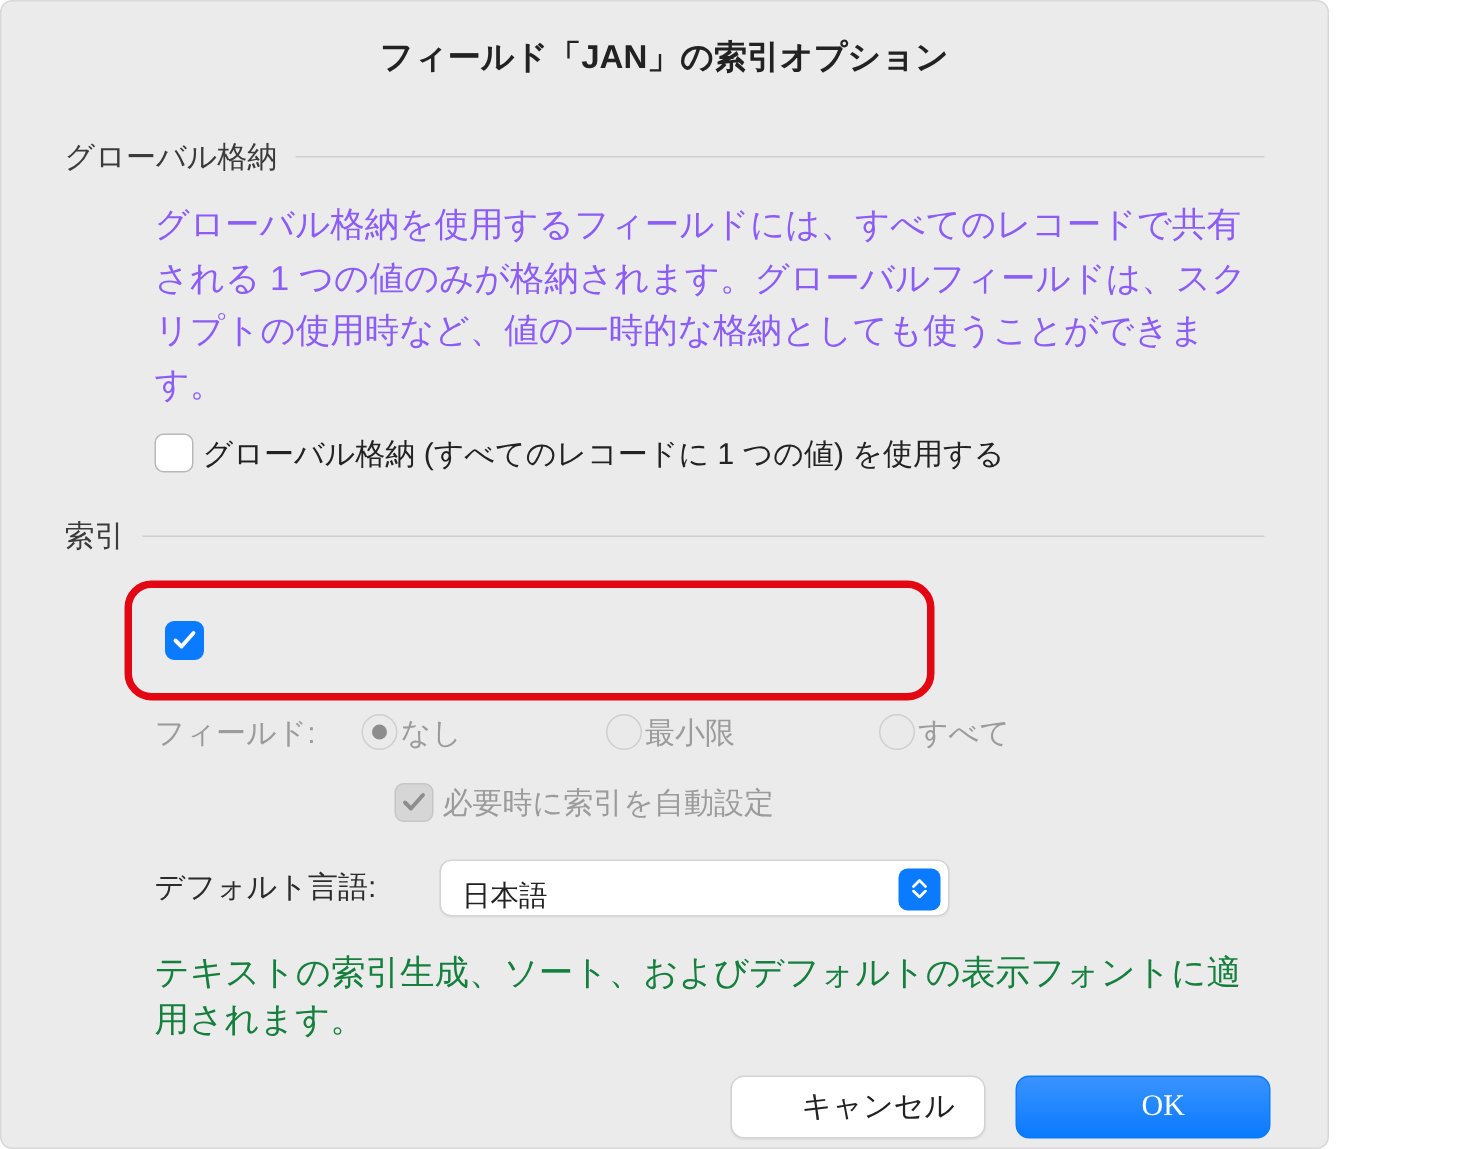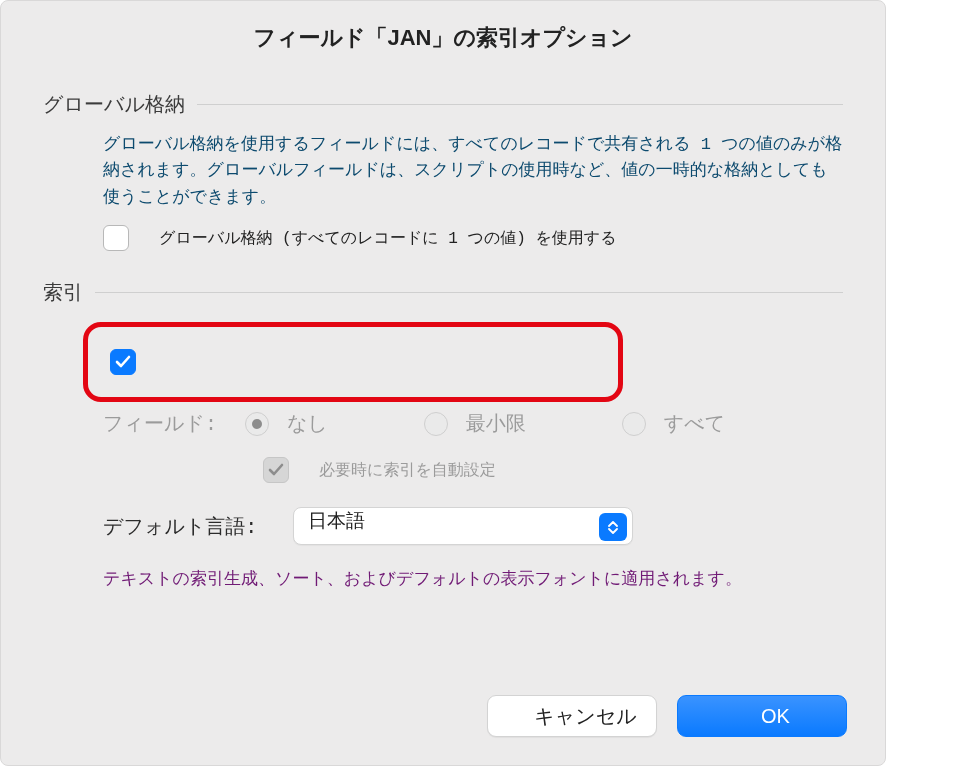--- a/index.html
+++ b/index.html
@@ -22,52 +22,51 @@
   .dialog-title {
     text-align: center;
     font-size: 22px;
     font-weight: 700;
     padding: 22px 0 20px 0;
     color: #222;
   }
   .content {
     padding: 0 42px 0 42px;
     flex: 1;
-    font-family: Liberation Mono, monospace;
   }
   .section-row {
     display: flex;
     align-items: center;
     margin-top: 18px;
   }
   .section-label {
     font-size: 20px;
     color: #3b3b3b;
     white-space: nowrap;
     padding-right: 8px;
   }
   .section-line {
     flex: 1;
     height: 1px;
     background: #cfcfcf;
     margin-left: 4px;
   }
   .section-desc {
-    font-size: 17px;
+    font-size: 23px;
     line-height: 1.55;
-    color: #0c4a6e;
+    color: #8b5cf6;
     margin: 14px 0 14px 60px;
   }
   .checkbox-row {
     display: flex;
     align-items: center;
     margin-left: 60px;
     margin-top: 10px;
-    gap: 30px;
-    font-size: 16px;
+    gap: 6px;
+    font-size: 20px;
   }
   .checkbox {
     width: 26px; height: 26px;
     border-radius: 6px;
     border: 1px solid #b8b8b8;
     background: #fff;
     display: inline-flex;
     align-items: center;
     justify-content: center;
     flex-shrink: 0;
@@ -118,21 +117,21 @@
   .radio .dot {
     width: 10px; height: 10px;
     border-radius: 50%;
     background: #8d8d8d;
     display: none;
   }
   .radio.selected .dot { display: block; }
   .radio-opt {
     display: flex;
     align-items: center;
-    gap: 18px;
+    gap: 2px;
     margin-right: 68px;
   }
   .radio-opt span { color: #9b9b9b; }
   .field-row {
     display: flex;
     align-items: center;
     margin-left: 60px;
     gap: 20px;
     margin-top: 24px;
     font-size: 20px;
@@ -140,41 +139,41 @@
   .field-label { min-width: 170px; color: #2b2b2b; }
   .select {
     position: relative;
     width: 340px;
     height: 38px;
     background: #fff;
     border: 1px solid #d4d4d4;
     border-radius: 8px;
     box-shadow: 0 1px 1px rgba(0,0,0,0.04);
     display: flex;
-    align-items: flex-start;
+    align-items: flex-end;
     padding: 0 40px 0 14px;
     font-size: 19px;
   }
   .select-caret {
     position: absolute;
     right: 5px; top: 5px;
     width: 28px; height: 28px;
     background: #0a7aff;
     border-radius: 6px;
     display: flex;
     flex-direction: column;
     align-items: center;
     justify-content: center;
     gap: 1px;
   }
   .select-caret svg { display:block; }
   .footnote {
     margin: 22px 0 0 60px;
-    font-size: 17px;
-    color: #701a75;
+    font-size: 23px;
+    color: #15803d;
   }
   .button-bar {
     display: flex;
     justify-content: flex-end;
     gap: 20px;
     padding: 22px 38px 28px 0;
   }
   .btn {
     min-width: 170px;
     height: 42px;
@@ -191,20 +190,21 @@
     background: #fff;
     border: 1px solid #d3d3d3;
     color: #222;
     box-shadow: 0 1px 1px rgba(0,0,0,0.05);
   }
   .btn-ok {
     background: linear-gradient(#3a93ff, #0a7aff);
     border: 1px solid #0a7aff;
     color: #fff;
     font-weight: 500;
+    font-family: Liberation Serif, serif;
   }
 </style>
 </head>
 <body>
 
 <div class="dialog">
 
   <div class="dialog-title">フィールド「JAN」の索引オプション</div>
 
   <div class="content">

